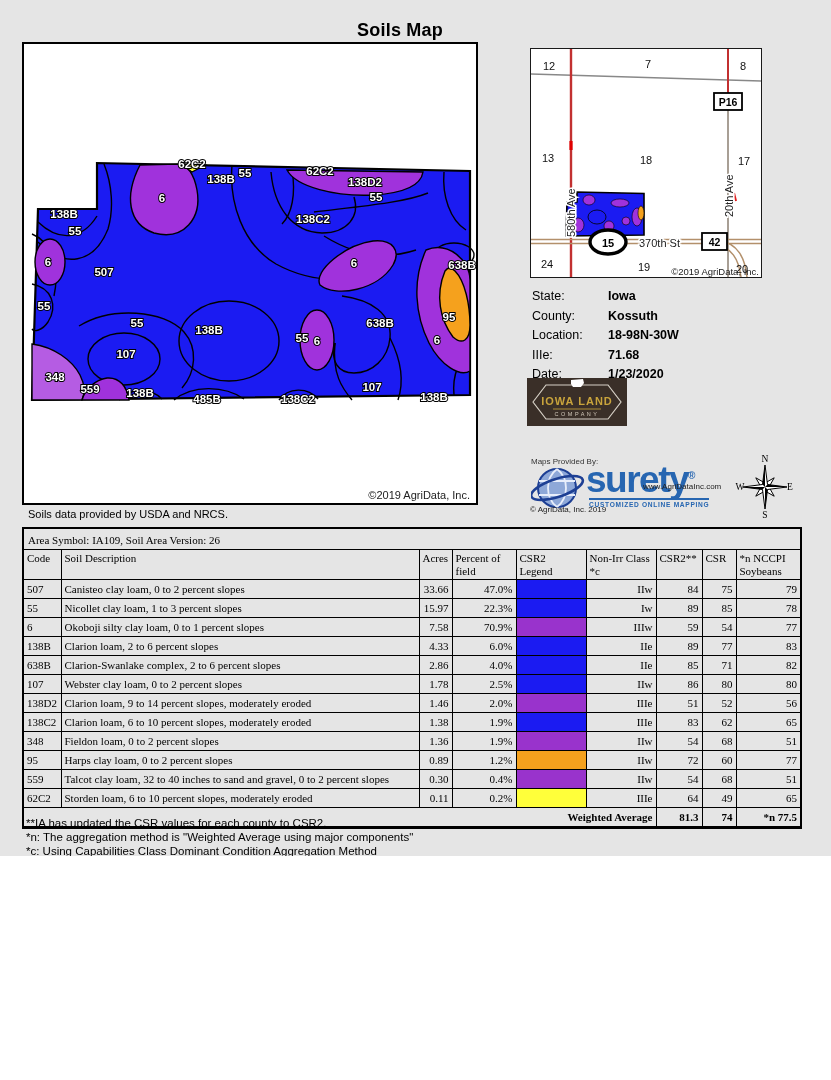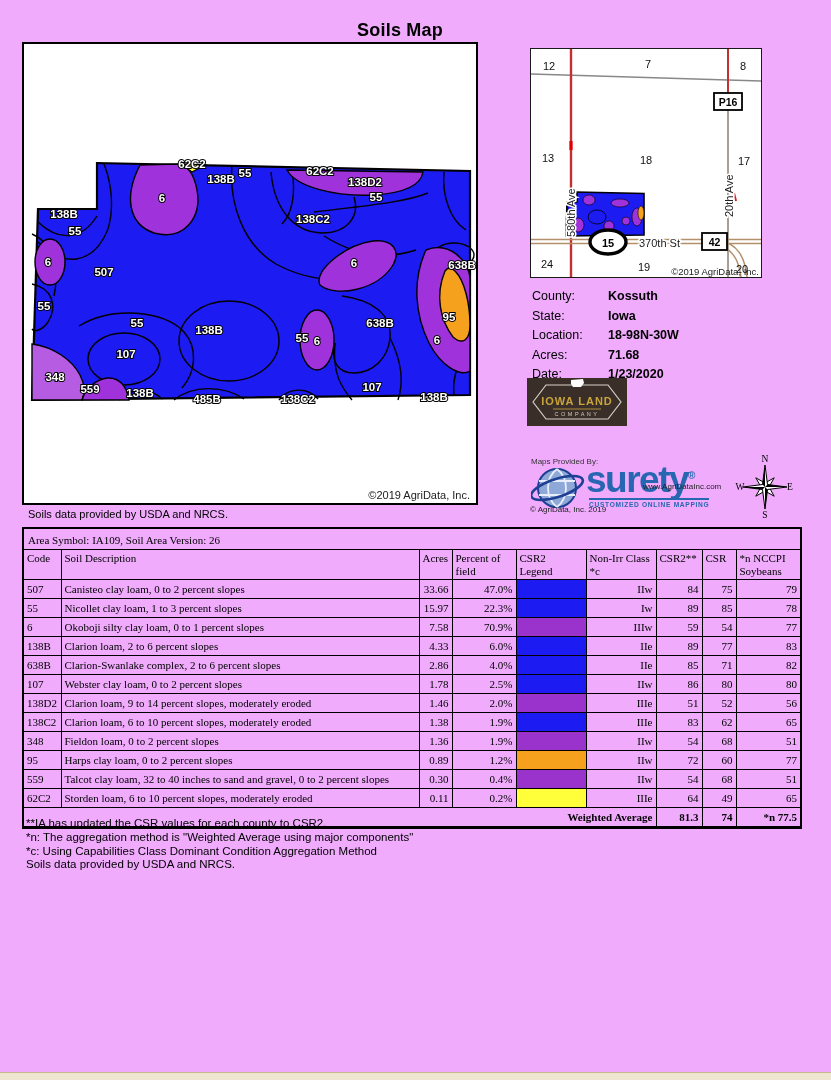--- a/index.html
+++ b/index.html
@@ -1,16 +1,16 @@
 <!DOCTYPE html>
 <html><head>
 <meta charset="utf-8">
 <style>
   html,body{margin:0;padding:0;background:#fff;}
-  .page{position:relative;width:831px;height:1080px;background:#f0abfc;font-family:"Liberation Sans",sans-serif;color:#000;overflow:hidden;}
+  .page{position:relative;width:831px;height:856px;background:#e5e5e5;font-family:"Liberation Sans",sans-serif;color:#000;overflow:hidden;}
   .abs{position:absolute;}
   .title{left:22px;top:20px;width:756px;text-align:center;font-size:18px;font-weight:bold;letter-spacing:.2px;}
   .mapbox{left:22px;top:42px;width:452px;height:459px;border:2px solid #000;background:#fff;}
   .map-copy{position:absolute;right:6px;bottom:2px;font-size:11px;color:#222;}
   .src-note{left:28px;top:508px;font-size:11px;}
   .locbox{left:530px;top:48px;width:230px;height:228px;border:1.5px solid #1a1a1a;background:#fff;}
   .infoblk{left:532px;top:287px;width:240px;font-size:12.5px;}
   .inforow{height:19.6px;line-height:19.6px;}
   .inforow .lab{display:inline-block;width:76px;}
   .inforow .val{font-weight:bold;}
@@ -170,24 +170,24 @@
       <text class="badge" x="197" y="57" font-size="10.5">P16</text>
       <rect x="171" y="184" width="25" height="17" fill="#fff" stroke="#000" stroke-width="1.8"></rect>
       <text class="badge" x="183.5" y="197" font-size="10.5">42</text>
       <ellipse cx="77" cy="193" rx="18" ry="12" fill="#fff" stroke="#000" stroke-width="3.4"></ellipse>
       <text class="badge" x="77" y="197.5" font-size="11">15</text>
       <text class="loccopy" x="228" y="226">©2019 AgriData, Inc.</text>
     </svg>
   </div>
 
   <div class="abs infoblk" id="info-rows">
+      <div class="inforow"><span class="lab">State:</span><span class="val">Iowa</span></div>
       <div class="inforow"><span class="lab">County:</span><span class="val">Kossuth</span></div>
-      <div class="inforow"><span class="lab">State:</span><span class="val">Iowa</span></div>
       <div class="inforow"><span class="lab">Location:</span><span class="val">18-98N-30W</span></div>
-      <div class="inforow"><span class="lab">Acres:</span><span class="val">71.68</span></div>
+      <div class="inforow"><span class="lab">IIIe:</span><span class="val">71.68</span></div>
       <div class="inforow"><span class="lab">Date:</span><span class="val">1/23/2020</span></div>
     </div>
 
   <div class="abs ilc">
     <svg width="100" height="48" viewBox="0 0 100 48">
       <polygon points="6,24 19,7 81,7 94,24 81,41 19,41" fill="none" stroke="#d6d0c6" stroke-width="1.2"></polygon>
       <polygon points="44,2 56,1 57,5 54,9 46,9 44,6" fill="#fff"></polygon>
       <text x="50" y="27" text-anchor="middle" font-family="Liberation Sans,sans-serif" font-size="11" font-weight="bold" fill="#c9a43c" letter-spacing="1">IOWA LAND</text>
       <line x1="26" y1="31" x2="74" y2="31" stroke="#c9a43c" stroke-width="0.8"></line>
       <text x="50" y="37.5" text-anchor="middle" font-family="Liberation Sans,sans-serif" font-size="5.5" fill="#cfc6b8" letter-spacing="2.5">COMPANY</text>

